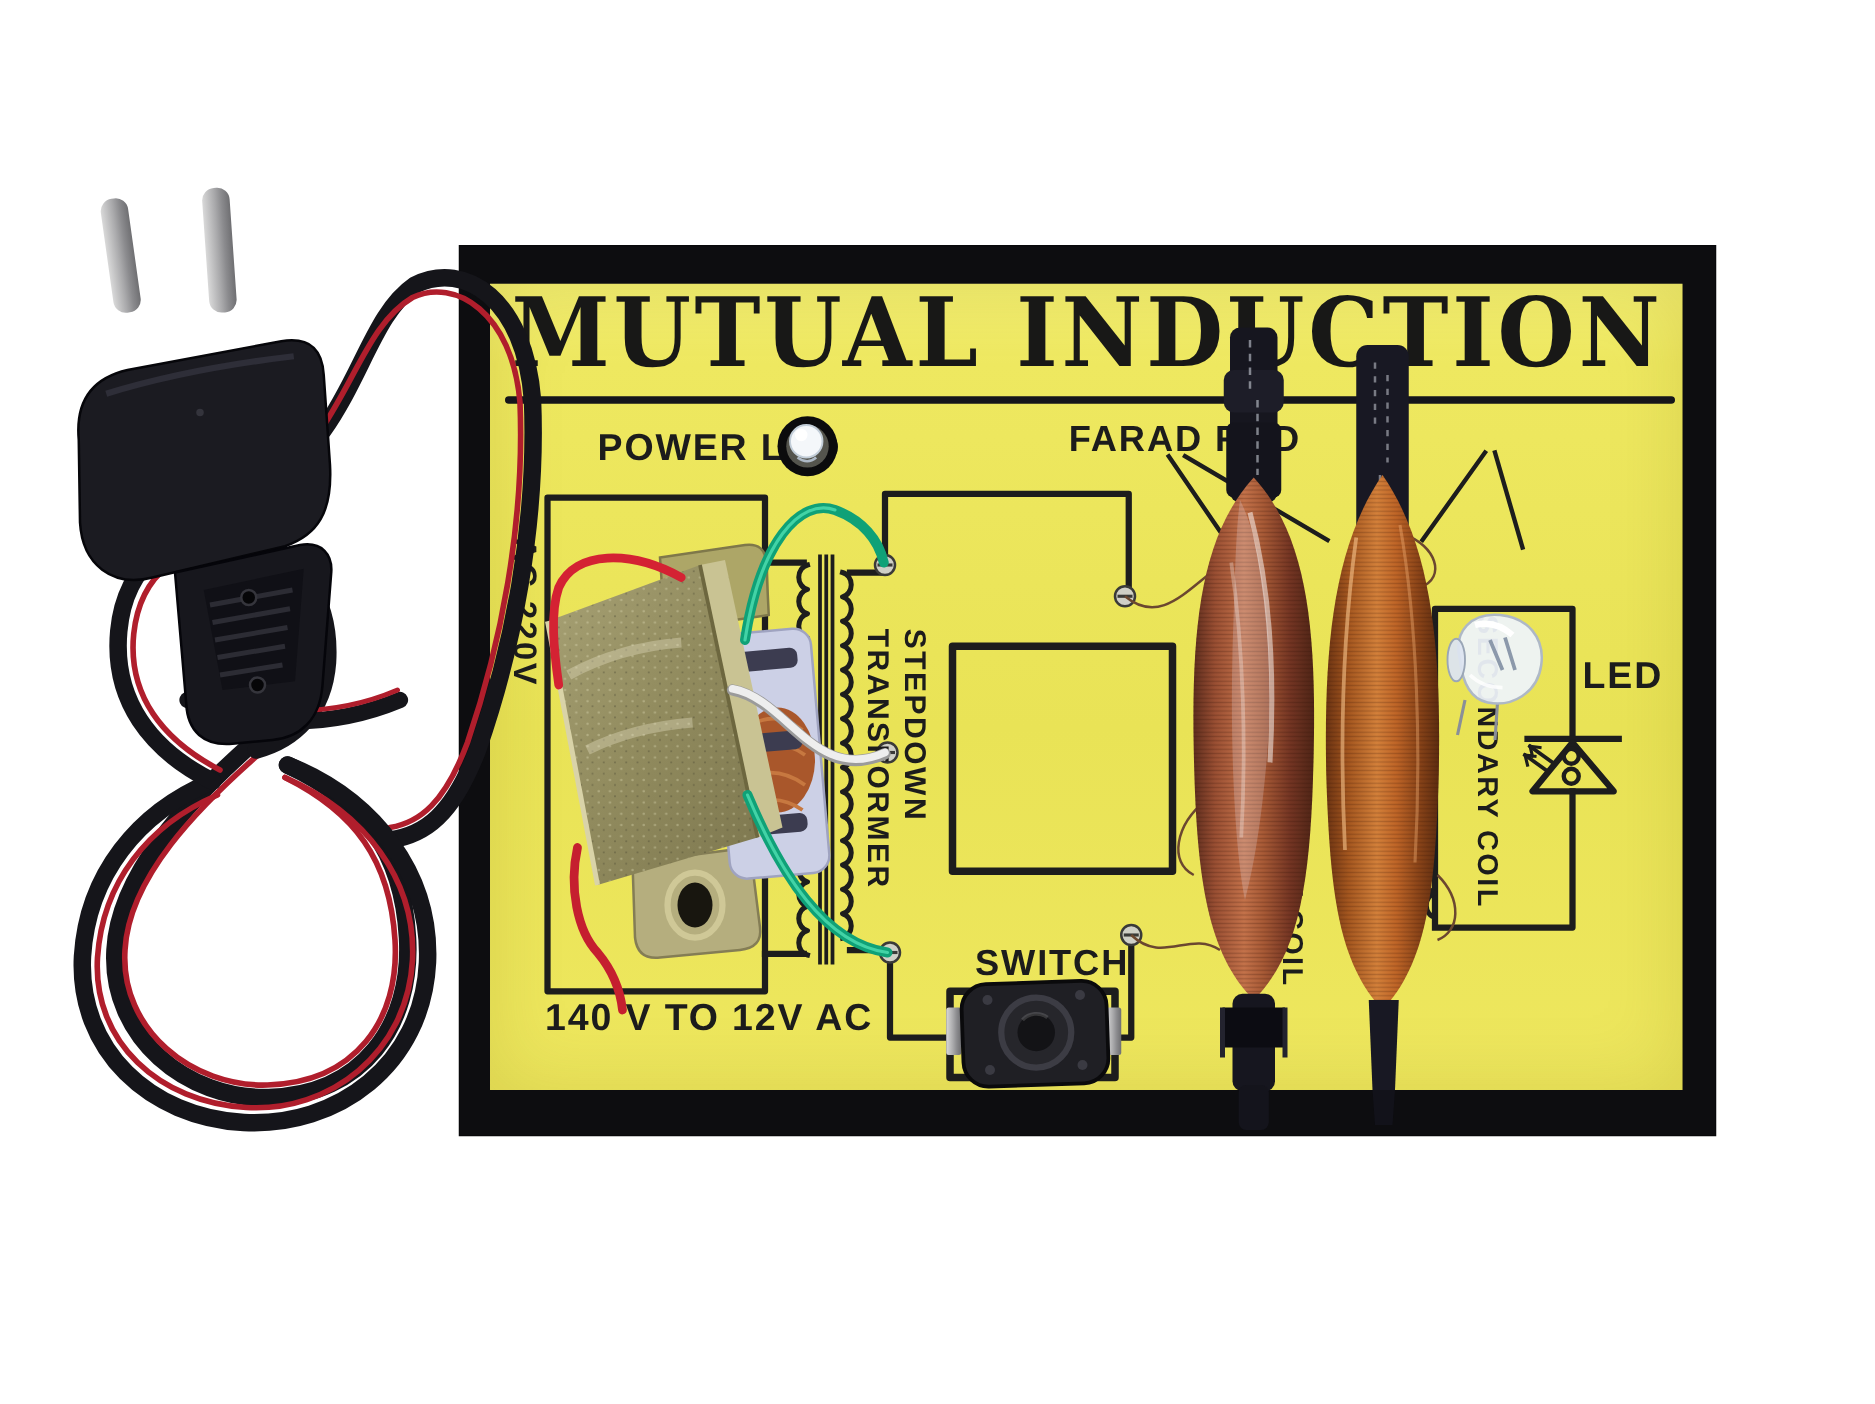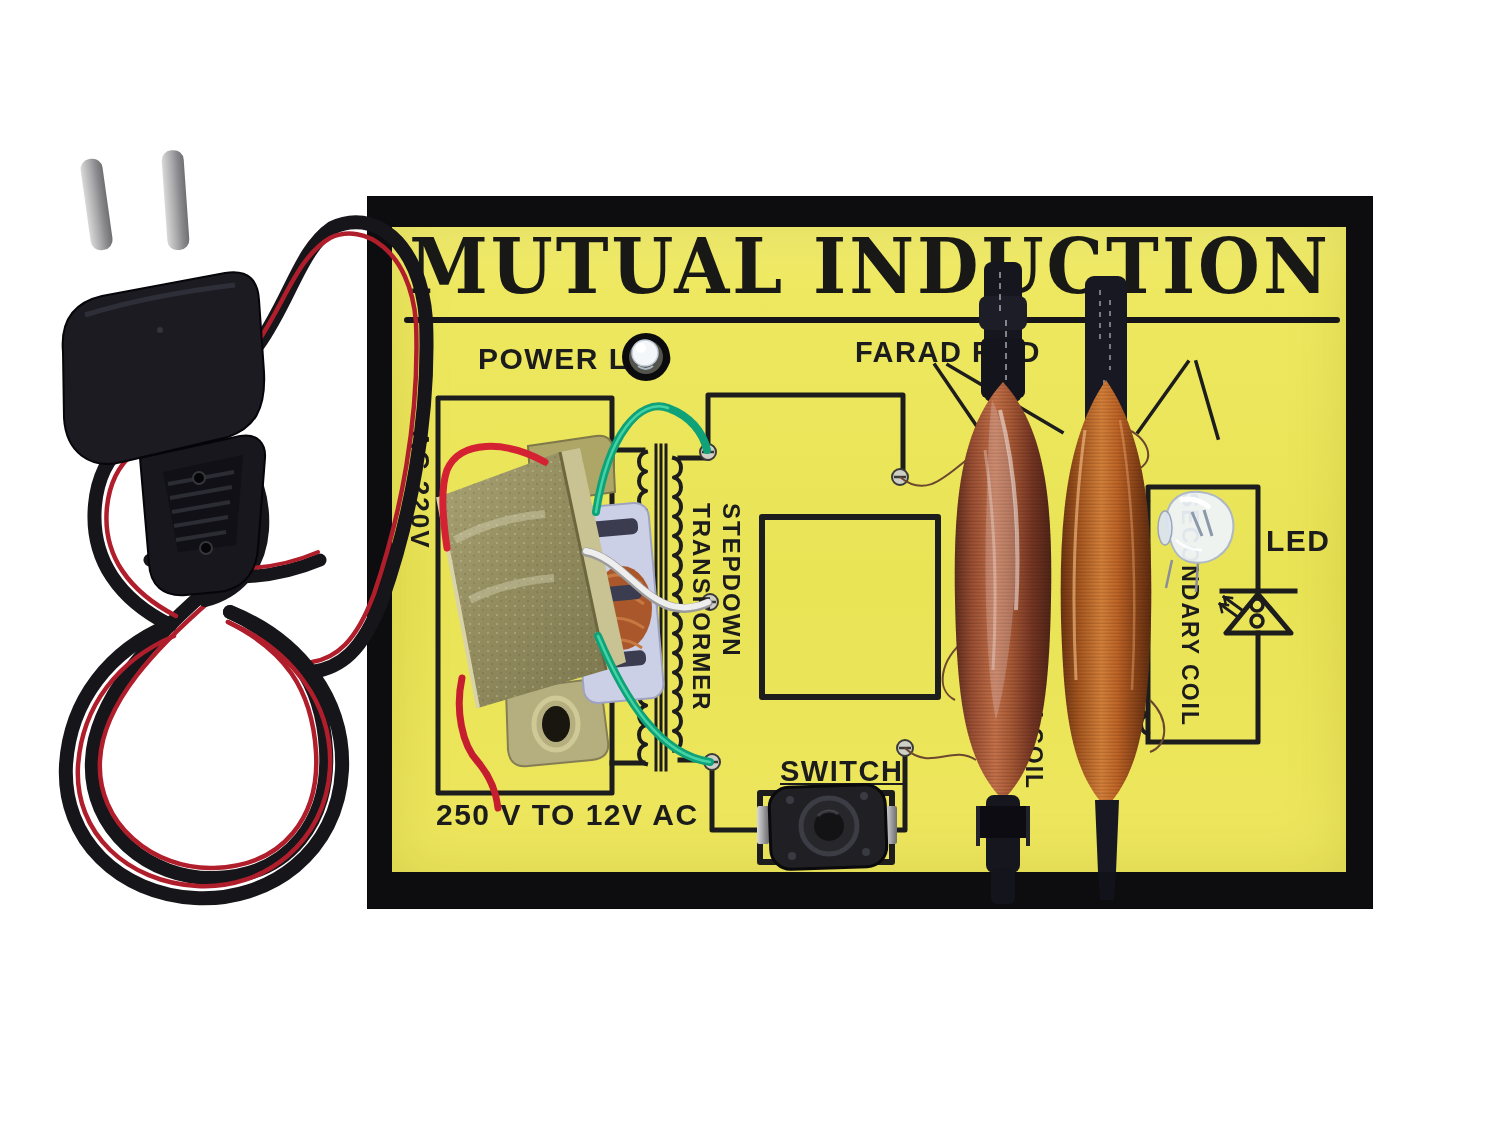--- a/index.html
+++ b/index.html
@@ -86,22 +86,22 @@
     </g>
   </svg>
 
   <div class="label" style="left:478px;top:342px;font-size:30px;">POWER LED</div>
   <div class="label" style="left:855px;top:336px;font-size:29px;">FARAD ROD</div>
   <div class="label vlabel" style="left:404px;top:430px;font-size:26px;">AC 220V</div>
   <div class="label vlabel" style="left:686px;top:503px;font-size:24px;line-height:1.25;">
     <div>STEPDOWN</div>
     <div>TRANSFORMER</div>
   </div>
-  <div class="label" style="left:780px;top:755px;font-size:29px;text-decoration:underline;">SWITCH</div>
-  <div class="label" style="left:436px;top:798px;font-size:30px;">250 V TO 12V AC</div>
+  <div class="label" style="left:780px;top:755px;font-size:29px;">SWITCH</div>
+  <div class="label" style="left:436px;top:798px;font-size:30px;">140 V TO 12V AC</div>
   <div class="label" style="left:1266px;top:524px;font-size:30px;">LED</div>
   <div class="label vlabel" style="left:1176px;top:492px;font-size:23px;">SECONDARY COIL</div>
   <div class="label vlabel" style="left:1020px;top:600px;font-size:23px;">PRIMARY COIL</div>
 
   <svg id="objects" width="1500" height="1123" viewBox="0 0 1500 1123">
     <defs>
       <linearGradient id="pinMetal" x1="0" y1="0" x2="1" y2="0">
         <stop offset="0" stop-color="#d9d9d9"></stop>
           <stop offset=".45" stop-color="#a9a9ab"></stop>
         <stop offset=".7" stop-color="#8b8b8e"></stop>

